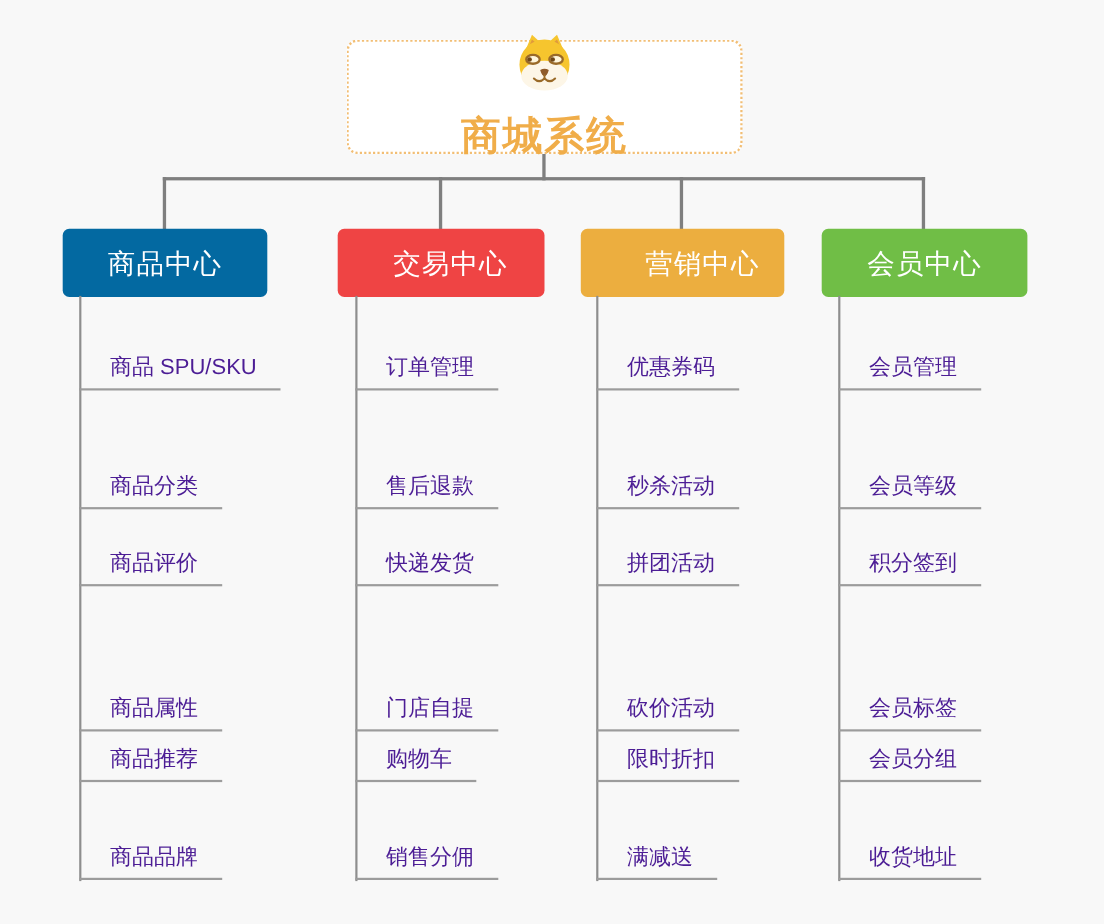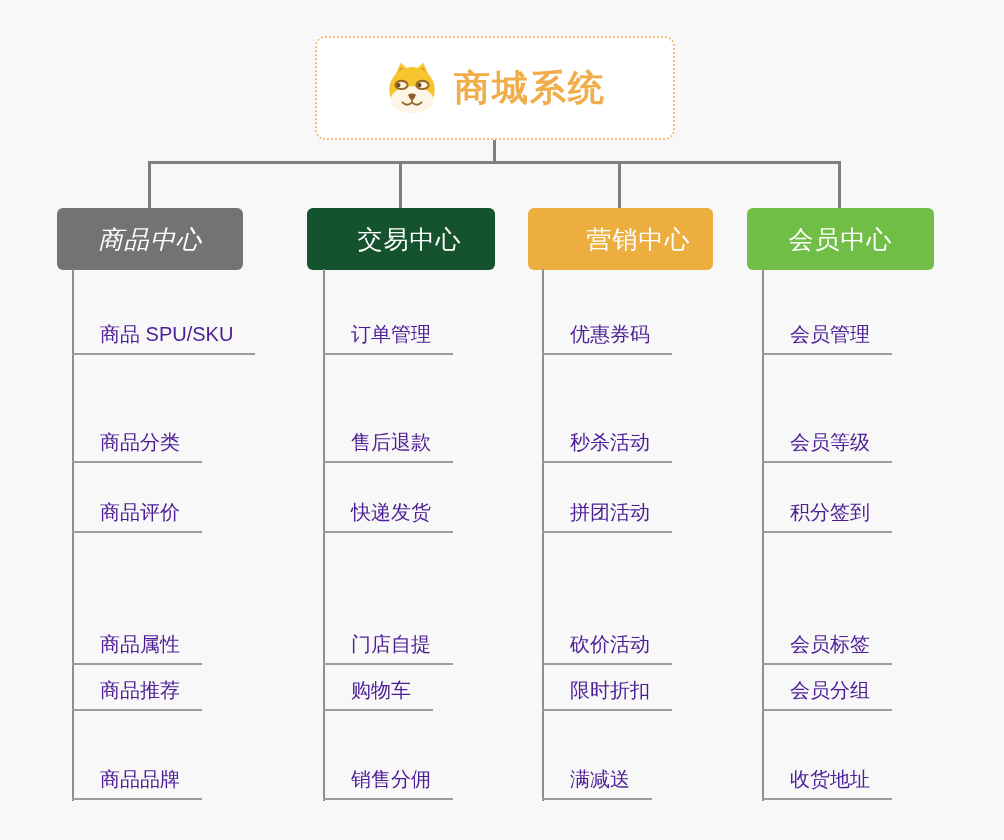--- a/index.html
+++ b/index.html
@@ -19,21 +19,21 @@
 
   
   .vline{position:absolute;top:269px;width:2px;height:532px;background:#8E8E8E;}
   .v0{left:72px;} .v1{left:323px;} .v2{left:542px;} .v3{left:762px;}
 
   
   .root-node{
     position:absolute;left:315px;top:36px;width:360px;height:104px;
     background:#FFFFFF;border:2px dotted #F2BE74;border-radius:10px;
     box-sizing:border-box;
-    display:flex;align-items:center;justify-content:center;gap:14px;
+    display:flex;align-items:center;justify-content:center;gap:14px;flex-direction:column;
   }
   .root-title{
     font-size:36px;font-weight:700;letter-spacing:2px;white-space:nowrap;
   }
   .doge{display:inline-flex;width:56px;height:56px;}
 
   
   .branch-header{
     position:absolute;top:208px;height:62px;border-radius:6px;
     display:flex;align-items:center;justify-content:center;
@@ -83,22 +83,22 @@
         <circle cx="16.5" cy="28.7" r="2.4" fill="#6E4618"></circle>
         <circle cx="40.5" cy="28.7" r="2.4" fill="#6E4618"></circle>
         <path d="M27.5,39.5 q4.5,-2.2 9,0 q-2,6.5 -4.5,6.5 q-2.5,0 -4.5,-6.5 z" fill="#8F5B2A"></path>
         <path d="M32,45 v3.5" stroke="#9A6A28" stroke-width="2" fill="none" stroke-linecap="round"></path>
         <path d="M21,48.5 q5.5,5.5 11,0 q5.5,5.5 11,0" stroke="#9A6A28" stroke-width="2.2" fill="none" stroke-linecap="round"></path>
       </svg>
     </span>
     <span class="root-title" style="color: rgb(240, 173, 73);">商城系统</span>
   </div>
 
-  <div class="branch-header b0" style="background-color: #737373; font-style: italic;">商品中心</div>
-  <div class="branch-header b1" style="background-color: #14532d; padding-left: 17px;">交易中心</div>
+  <div class="branch-header b0" style="background-color: #0369a1;">商品中心</div>
+  <div class="branch-header b1" style="background-color: #ef4444; padding-left: 17px;">交易中心</div>
   <div class="branch-header b2" style="background-color: rgb(236, 174, 63); padding-left: 36px;">营销中心</div>
   <div class="branch-header b3" style="background-color: rgb(112, 190, 70);">会员中心</div>
 
   <div class="vline v0"></div>
   <div class="vline v1"></div>
   <div class="vline v2"></div>
   <div class="vline v3"></div>
 
   <div class="items c0">
     <div class="item r0">商品 SPU/SKU</div>

